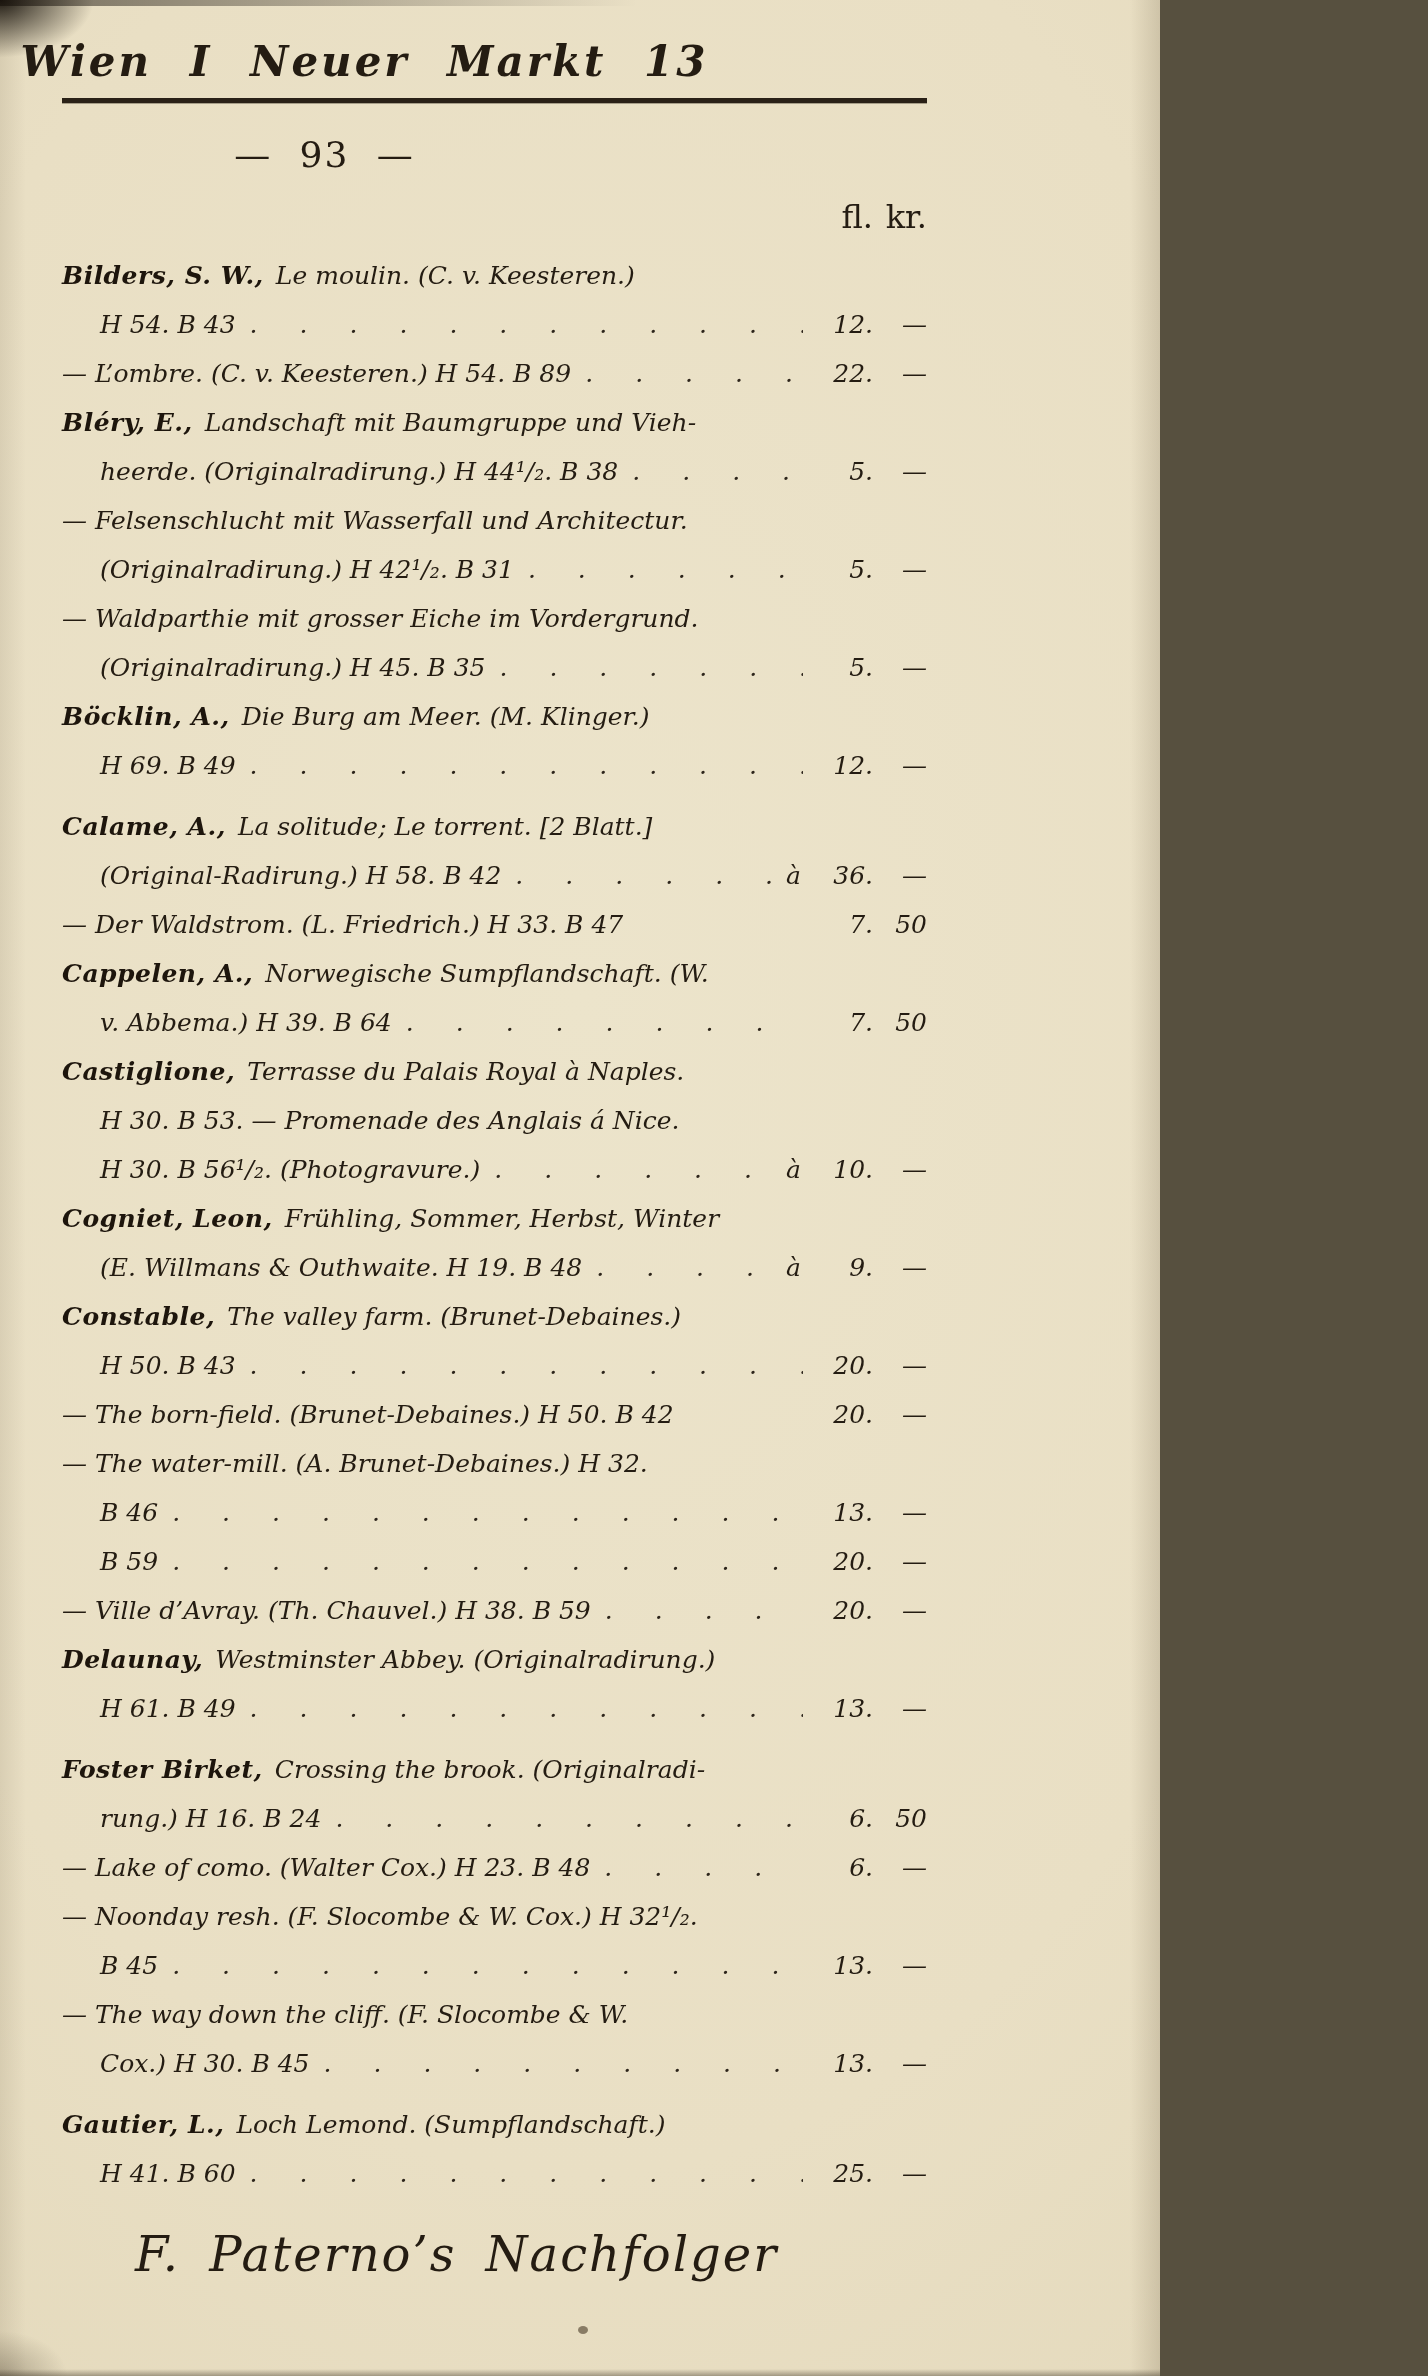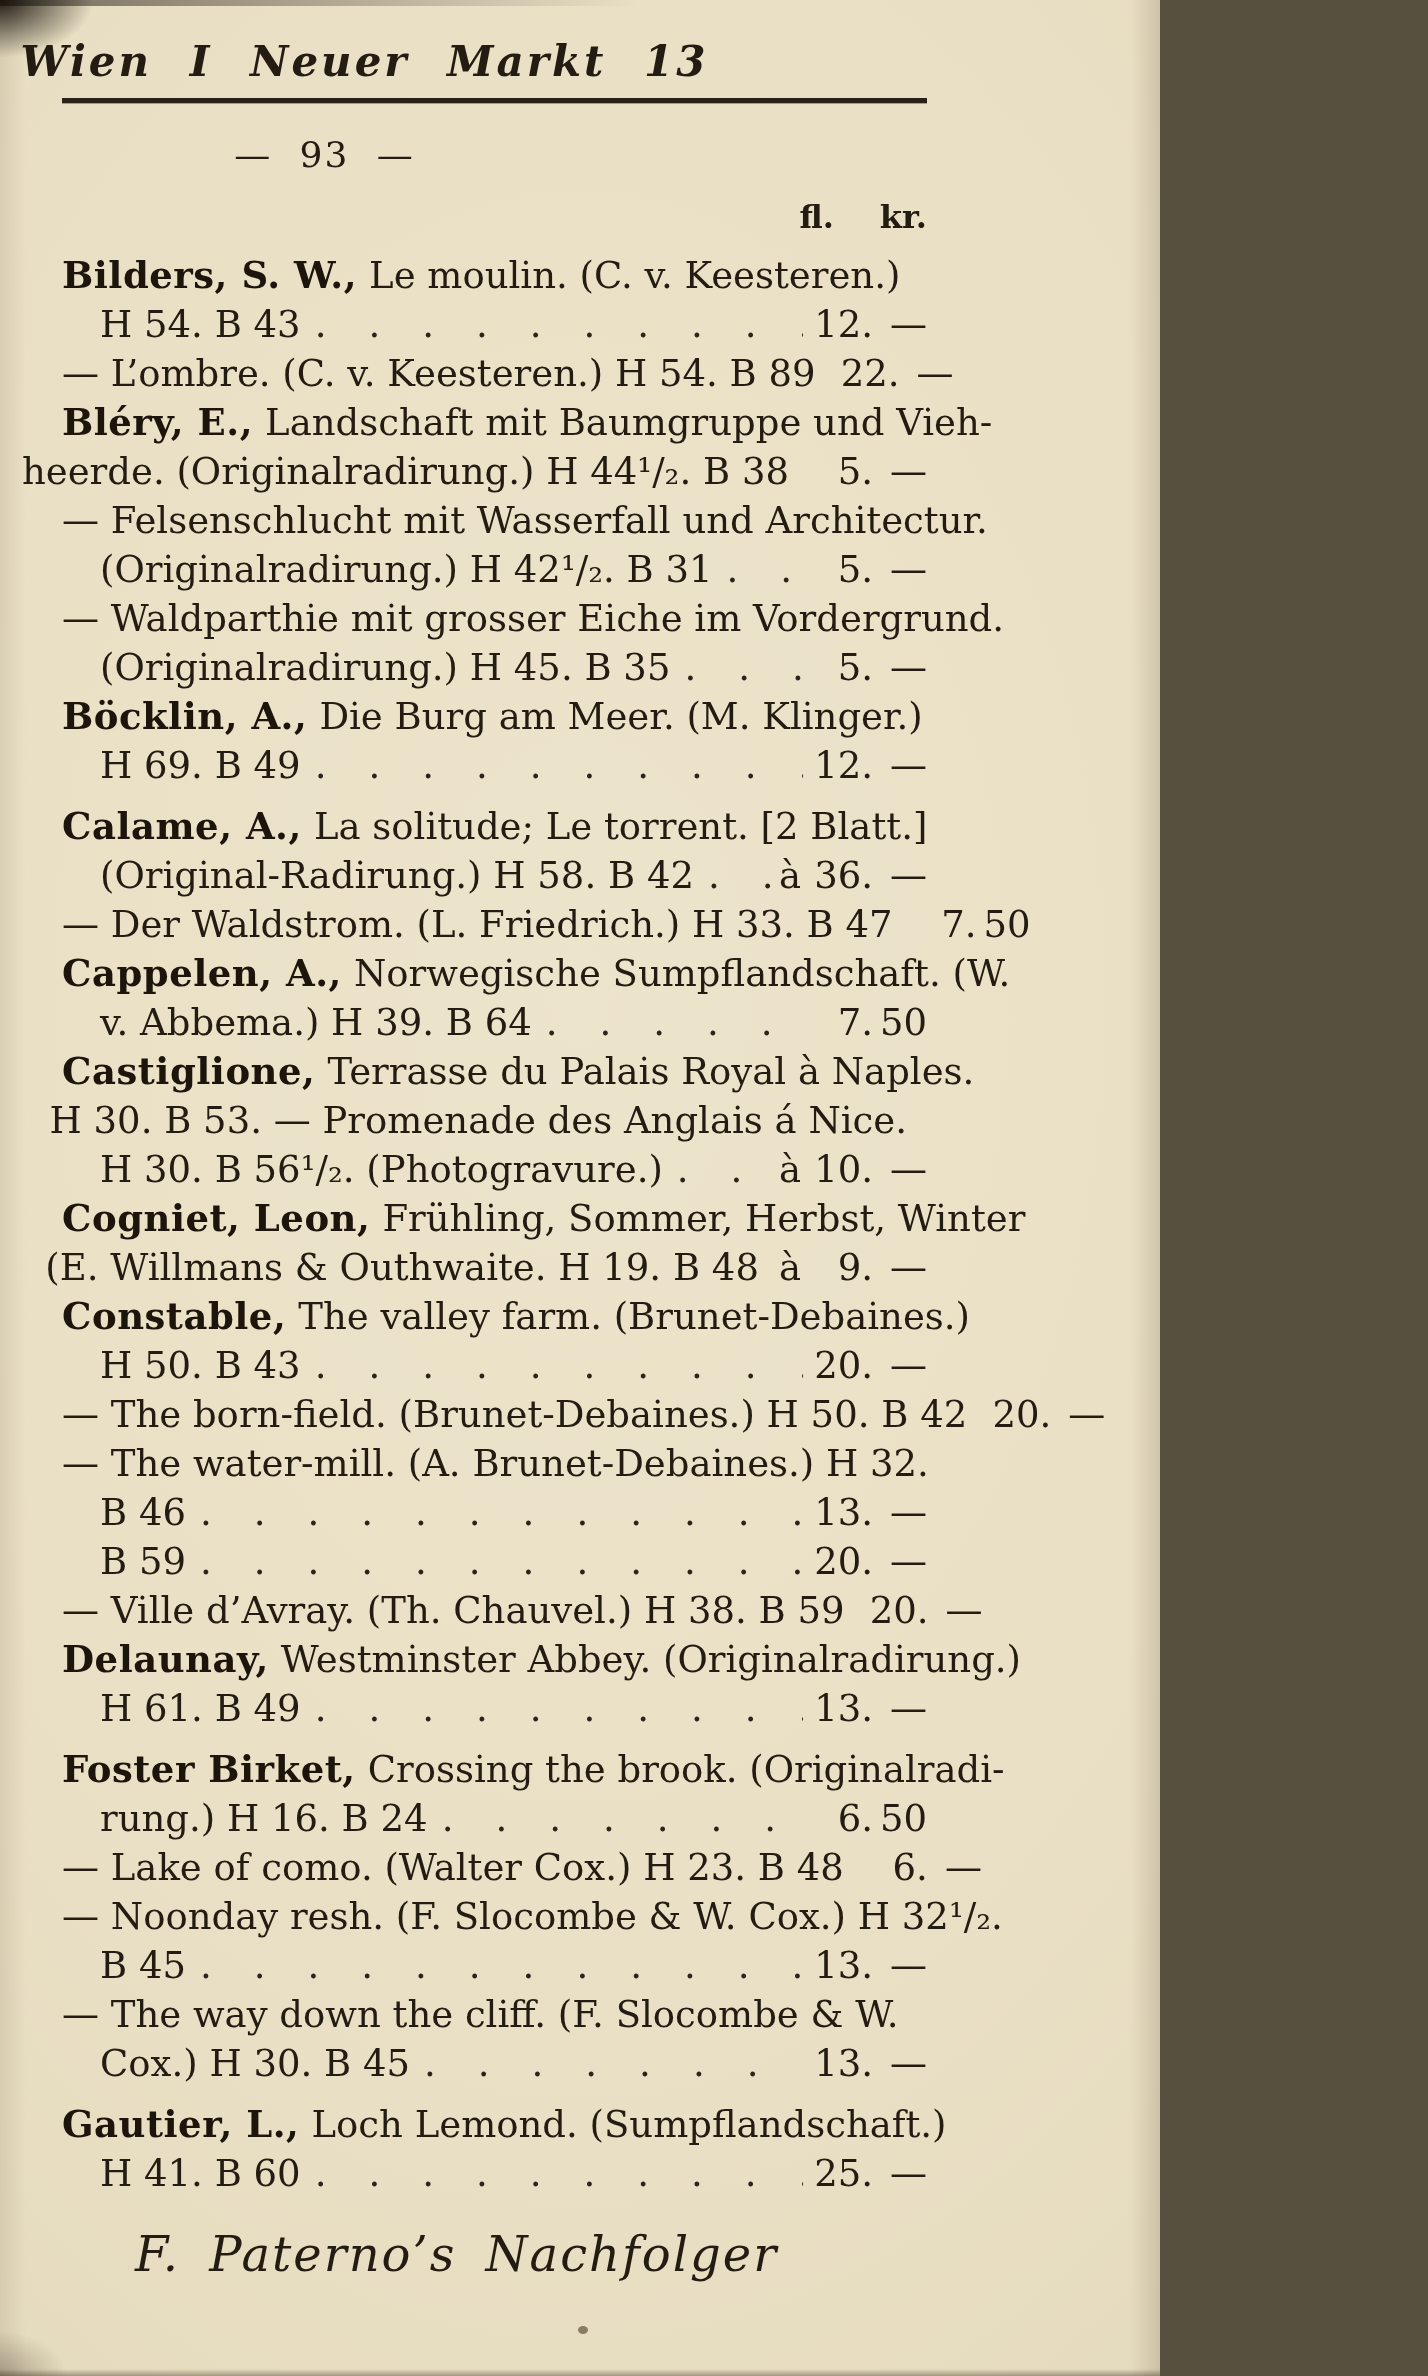--- a/index.html
+++ b/index.html
@@ -59,38 +59,38 @@
     line-height: 44px;
     text-align: center;
     letter-spacing: 2px;
     word-spacing: 14px;
     transform: translateX(-170px);
   }
   .col-head {
     display: flex;
     justify-content: flex-end;
     margin-top: 20px;
-    font-weight: bold;
+    font-weight: normal;
     font-size: 32px;
     line-height: 40px;
-    gap: 39px;
   }
 
   
   .fl { display: inline-block; width: 64px; text-align: right; }
   .kr { display: inline-block; width: 54px; text-align: right; }
 
   
   .entries { margin-top: 14px; }
   .line {
     display: flex;
     align-items: baseline;
-    font-size: 37px;
+    font-size: 25px;
     line-height: 49px;
     white-space: pre;
+    font-style: italic;
   }
   .line.indent { padding-left: 38px; justify-content: flex-end; }
   .line.gap { margin-top: 12px; }
   .author {
     font-weight: bold;
     letter-spacing: 0.5px;
     color: #1d150c;
     flex: 0 0 auto;
   }
   .author:empty { display: none; }

